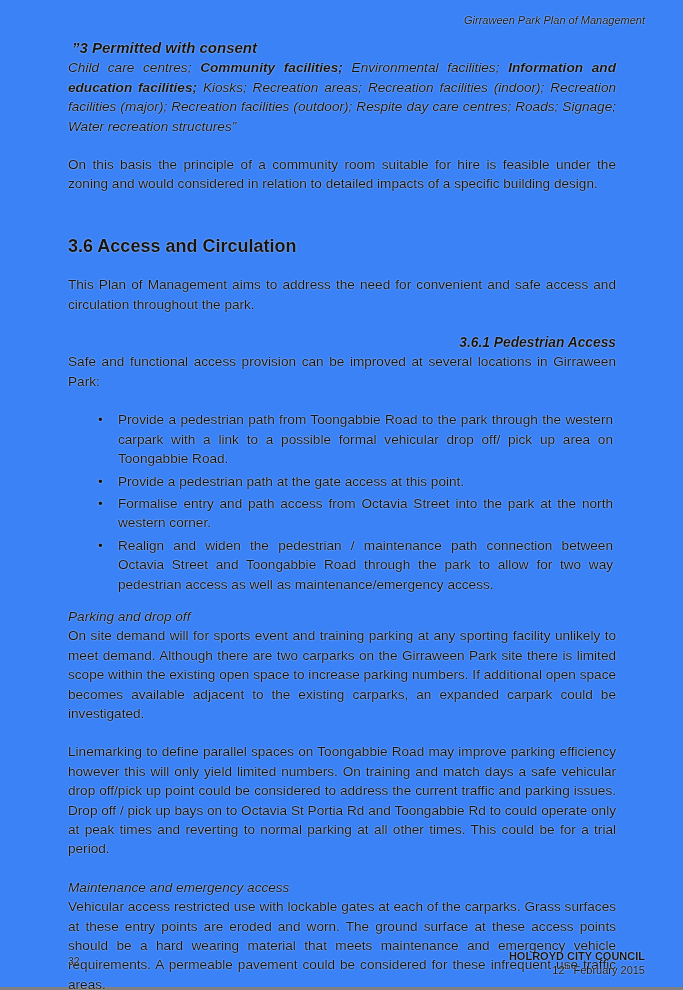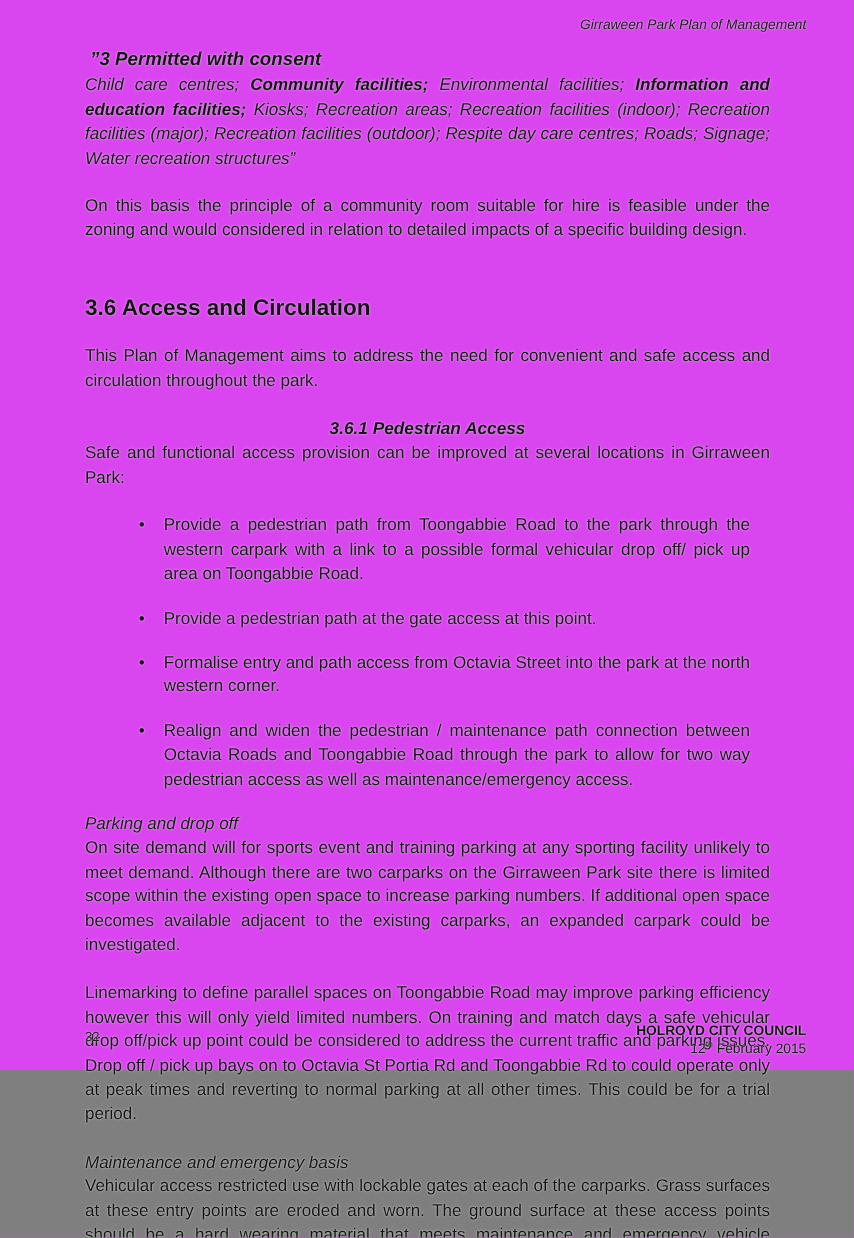--- a/index.html
+++ b/index.html
@@ -4,22 +4,22 @@
 <style>
   html,body{margin:0;padding:0;}
   body{
     width:683px;height:990px;
     background:#7f7f7f;
     font-family:"Liberation Sans", sans-serif;
     overflow:hidden;
   }
   .page{
     position:relative;
-    width:683px;height:856px;
-    background:#d946ef;
+    width:683px;height:987px;
+    background:#3b82f6;
     color:#141414;
   }
   .halo{
     text-shadow:0 0 2px rgba(255,255,255,0.55), 0 0 1px rgba(255,255,255,0.4);
   }
   .doc-header{
     position:absolute;top:14px;right:38px;
     font-size:11px;font-style:italic;
     color:#161616;
   }
@@ -40,35 +40,35 @@
   }
   .quote-body b{font-weight:bold;}
   p{margin:0 0 19px 0;}
   p.gap-after{margin-bottom:43px;}
   .h-section{
     font-weight:bold;font-size:18px;
     margin:0 0 19px 0;text-align:left;
   }
   .h-sub{
     font-weight:bold;font-style:italic;font-size:13.8px;
-    margin:0;text-align:center;
+    margin:0;text-align:right;
   }
   .h-runin{
     font-style:italic;
     margin:0;text-align:left;
   }
   .no-gap{margin-bottom:0;}
   ul.bullets{
     margin:0 0 13px 0;
     padding:0 0 0 47px;
     list-style:none;
   }
   ul.bullets li{
     position:relative;
-    margin:16px;
+    margin:3px;
   }
   ul.bullets li::before{
     content:"\2022";
     position:absolute;left:-20px;top:0;
     font-size:13.6px;
   }
   .doc-footer-left{
     position:absolute;left:68px;bottom:20px;
     font-size:10.5px;color:#1a1a1a;
   }
@@ -101,31 +101,31 @@
     <p>This Plan of Management aims to address the need for convenient and safe access and circulation throughout the park.</p>
 
     <div class="h-sub">3.6.1 Pedestrian Access</div>
 
     <p>Safe and functional access provision can be improved at several locations in Girraween Park:</p>
 
     <ul class="bullets">
       <li>Provide a pedestrian path from Toongabbie Road to the park through the western carpark with a link to a possible formal vehicular drop off/ pick up area on Toongabbie Road.</li>
       <li>Provide a pedestrian path at the gate access at this point.</li>
       <li>Formalise entry and path access from Octavia Street into the park at the north western corner.</li>
-      <li>Realign and widen the pedestrian / maintenance path connection between Octavia Roads and Toongabbie Road through the park to allow for two way pedestrian access as well as maintenance/emergency access.</li>
+      <li>Realign and widen the pedestrian / maintenance path connection between Octavia Street and Toongabbie Road through the park to allow for two way pedestrian access as well as maintenance/emergency access.</li>
     </ul>
 
 
     <div class="h-runin">Parking and drop off</div>
 
     <p>On site demand will for sports event and training parking at any sporting facility unlikely to meet demand.  Although there are two carparks on the Girraween Park site there is limited scope within the existing open space to increase parking numbers. If additional open space becomes available adjacent to the existing carparks, an expanded carpark could be investigated.</p>
 
     <p>Linemarking to define parallel spaces on Toongabbie Road may improve parking efficiency however this will only yield limited numbers.  On training and match days a safe vehicular drop off/pick up point could be considered to address the current traffic and parking issues. Drop off / pick up bays on to Octavia St Portia Rd and Toongabbie Rd to could operate only at peak times and reverting to normal parking at all other times. This could be for a trial period.</p>
 
-    <div class="h-runin">Maintenance and emergency basis</div>
+    <div class="h-runin">Maintenance and emergency access</div>
 
     <p class="no-gap">Vehicular access restricted use with lockable gates at each of the carparks. Grass surfaces at these entry points are eroded and worn. The ground surface at these access points should be a hard wearing material that meets maintenance and emergency vehicle requirements. A permeable pavement could be considered for these infrequent use traffic areas.</p>
 
   </div>
 
   <div class="doc-footer-left halo">32</div>
 
   <div class="doc-footer-right halo">
     <div class="org">HOLROYD CITY COUNCIL</div>
     <div><span>12</span><sup>th</sup><span> February 2015</span></div>

